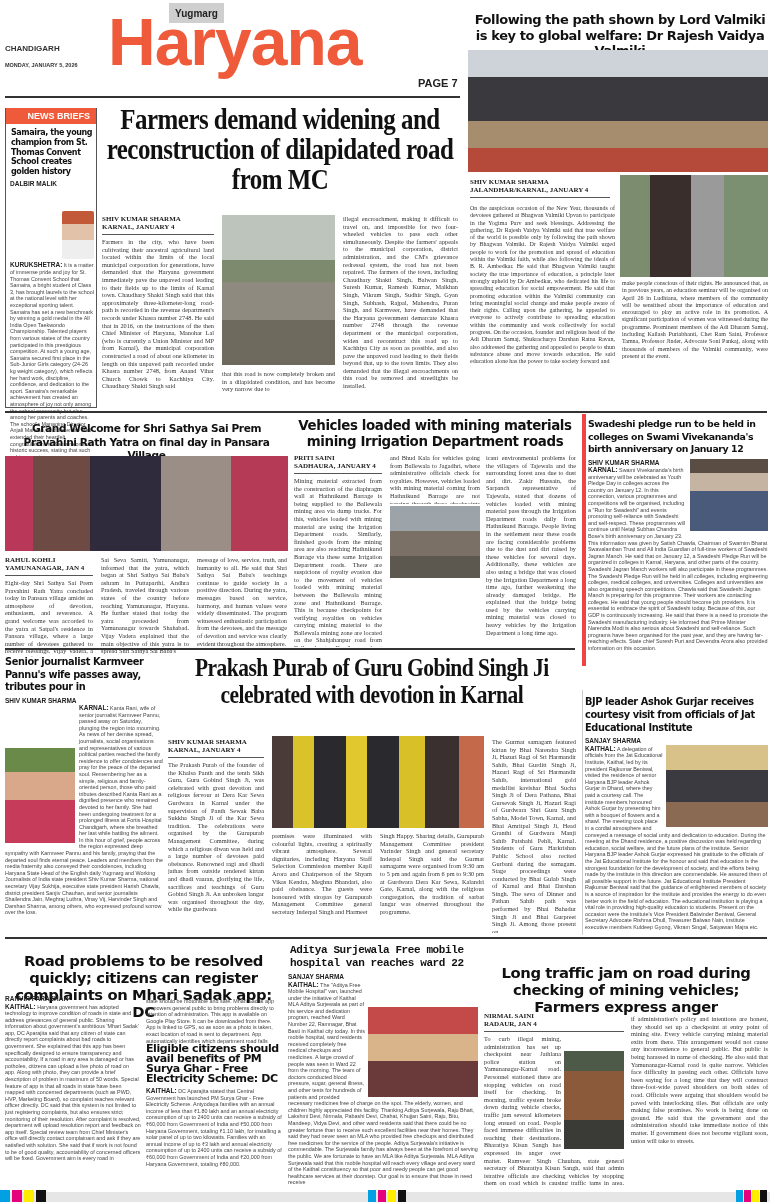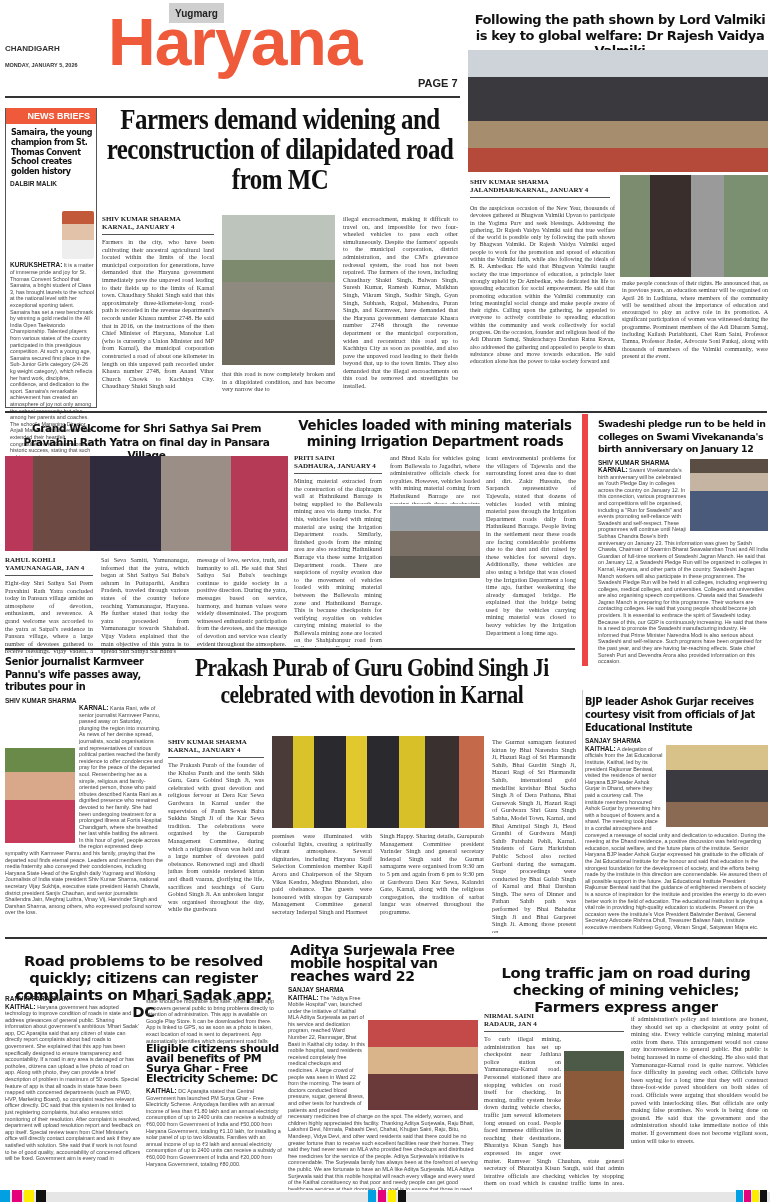--- a/index.html
+++ b/index.html
@@ -81,21 +81,21 @@
     <div class="by"><span>PRITI SAINI</span><br><span>SADHAURA, JANUARY 4</span></div>
     <div class="body" style="height:170px;overflow:hidden">Mining material extracted from the construction of the diaphragm wall at Hathnikund Barrage is being supplied to the Ballewala mining area via dump trucks. For this, vehicles loaded with mining material are using the Irrigation Department roads. Similarly, finished goods from the mining area are also reaching Hathnikund Barrage via these same Irrigation Department roads. There are suspicions of royalty evasion due to the movement of vehicles loaded with mining material between the Ballewala mining zone and Hathnikund Barrage. This is because checkpoints for verifying royalties on vehicles carrying mining material to the Ballewala mining zone are located on the Shahjahanpur road from Ballewala to Devdhar and at Chhachhrauli</div>
   </div>
   <div class="abs" style="left:96px;top:40px;width:90px;">
     <div class="body" style="height:50px;overflow:hidden">and Bhud Kala for vehicles going from Ballewala to Jagadhri, where administrative officials check for royalties. However, vehicles loaded with mining material coming from Hathnikund Barrage are not passing through these checkpoints but are instead using Irrigation Department roads where there are no royalty checkpoints. Therefore, it is suspected that these vehicles carrying mining material are causing revenue loss to the government. Furthermore, the movement of these vehicles is causing significant environmental problems</div>
     <div class="photo" style="position:relative;width:90px;height:72px;margin:2px 0;background:linear-gradient(180deg,#9ca4aa 0 35%,#7a7066 35% 70%,#5c584f 70%)"></div>
   </div>
   <div class="abs body" style="left:192px;top:40px;width:90px;height:190px;overflow:hidden">icant environmental problems for the villagers of Tajewala and the surrounding forest area due to dust and dirt. Zakir Hussain, the Sarpanch representative of Tajewala, stated that dozens of vehicles loaded with mining material pass through the Irrigation Department roads daily from Hathnikund Barrage. People living in the settlement near these roads are facing considerable problems due to the dust and dirt raised by these vehicles for several days. Additionally, these vehicles are also using a bridge that was closed by the Irrigation Department a long time ago, further weakening the already damaged bridge. He explained that the bridge being used by the vehicles carrying mining material was closed to heavy vehicles by the Irrigation Department a long time ago.</div>
 </div>
 
-<div class="abs" style="left:582px;top:414px;width:186px;height:252px;border-left:6px solid #ef4444;padding-left:10px">
+<div class="abs" style="left:582px;top:414px;width:186px;height:252px;border-left:4px solid #ef4444;padding-left:2px">
   <div class="hd" style="font-size:9.4px;line-height:12.5px;padding:4px 0 3px 0;">Swadeshi pledge run to be held in colleges on Swami Vivekananda's birth anniversary on January 12</div>
   <div class="bodys" style="font-size:5.4px;line-height:6.6px">
     <span class="photo" style="position:relative;float:right;width:78px;height:72px;margin:0 0 3px 3px;background:linear-gradient(180deg,#5a4e44 0 20%,#c6b4a2 20% 45%,#4a5a7a 45%)"></span>
     <div class="bys">SHIV KUMAR SHARMA</div>
     <span class="bys">KARNAL:</span>
     <span>Swami Vivekananda's birth anniversary will be celebrated as Youth Pledge Day in colleges across the country on January 12. In this connection, various programmes and competitions will be organised, including a "Run for Swadeshi" and events promoting self-reliance with Swadeshi and self-respect. These programmes will continue until Netaji Subhas Chandra Bose's birth anniversary on January 23. This information was given by Satish Chawla, Chairman of Swarnim Bharat Swavalamban Trust and All India Guardian of full-time workers of Swadeshi Jagran Manch. He said that on January 12, a Swadeshi Pledge Run will be organized in colleges in Karnal, Haryana, and other parts of the country. Swadeshi Jagran Manch workers will also participate in these programmes. The Swadeshi Pledge Run will be held in all colleges, including engineering colleges, medical colleges, and universities. Colleges and universities are also organising speech competitions. Chawla said that Swadeshi Jagran Manch is preparing for this programme. Their workers are contacting colleges. He said that young people should become job providers. It is essential to embrace the spirit of Swadeshi today. Because of this, our GDP is continuously increasing. He said that there is a need to promote the Swadeshi manufacturing industry. He informed that Prime Minister Narendra Modi is also serious about Swadeshi and self-reliance. Such programs have been organised for the past year, and they are having far-reaching effects. State chief Suresh Puri and Devendra Arora also provided information on this occasion.</span>
   </div>
 </div>
 
 <div class="rule" style="left:5px;top:648px;width:570px;height:1.5px"></div>
@@ -141,21 +141,21 @@
     <div class="bodys" style="font-size:5.4px;line-height:6.6px;height:188px;overflow:hidden"><span class="bys">KAITHAL:</span> <span>Haryana government has adopted technology to improve condition of roads in state and address grievances of general public. Sharing information about government's ambitious 'Mhari Sadak' app, DC Aparajita said that any citizen of state can directly report complaints about bad roads to government. She explained that this app has been specifically designed to ensure transparency and accountability. If a road in any area is damaged or has potholes, citizens can upload a live photo of road on app. Along with photo, they can provide a brief description of problem in maximum of 50 words. Special feature of app is that all roads in state have been mapped with concerned departments (such as PWD, HVP, Marketing Board), so complaint reaches relevant officer directly. DC said that this system is not limited to just registering complaints, but also ensures strict monitoring of their resolution. After complaint is resolved, department will upload resolution report and feedback on app itself. Special review team from Chief Minister's office will directly contact complainant and ask if they are satisfied with solution. She said that if work is not found to be of good quality, accountability of concerned officers will be fixed. Government aim is every road in</span></div>
   </div>
   <div class="abs bodys" style="left:141px;top:58px;width:136px;height:46px;overflow:hidden;font-size:5.4px;line-height:6.6px">state should be motorable and safe. Mhari Sadak app empowers general public to bring problems directly to attention of administration. This app is available on Google Play Store. It can be downloaded from there. App is linked to GPS, so as soon as a photo is taken, exact location of road is sent to department. App automatically identifies which department road falls under.</div>
   <div class="abs" style="left:141px;top:104px;width:136px;">
     <div class="hd" style="font-size:11px;line-height:10px;padding-bottom:3px">Eligible citizens should avail benefits of PM Surya Ghar - Free Electricity Scheme: DC</div>
     <div class="bodys" style="font-size:5.4px;line-height:6.6px;height:110px;overflow:hidden"><span class="bys">KAITHAL:</span> <span>DC Aparajita stated that Central Government has launched PM Surya Ghar - Free Electricity Scheme. Antyodaya families with an annual income of less than ₹1.80 lakh and an annual electricity consumption of up to 2400 units can receive a subsidy of ₹60,000 from Government of India and ₹50,000 from Haryana Government, totaling ₹1.10 lakh, for installing a solar panel of up to two kilowatts. Families with an annual income of up to ₹3 lakh and annual electricity consumption of up to 2400 units can receive a subsidy of ₹60,000 from Government of India and ₹20,000 from Haryana Government, totaling ₹80,000.</span></div>
   </div>
 </div>
 
 <div class="abs" style="left:288px;top:940px;width:190px;height:250px;overflow:hidden">
-  <div class="hd" style="font-size:14px;line-height:13px;padding:4px 0 3px 2px;">Aditya Surjewala Free mobile hospital van reaches ward 22</div>
+  <div class="hd" style="font-size:11px;line-height:13px;padding:4px 0 3px 2px;font-family:Liberation Mono, monospace;">Aditya Surjewala Free mobile hospital van reaches ward 22</div>
   <div class="bys">SANJAY SHARMA</div>
   <div class="bodys" style="font-size:5.4px;line-height:6.6px">
     <span class="photo" style="position:relative;float:right;width:110px;height:90px;margin:26px 0 3px 3px;background:linear-gradient(180deg,#c44a4a 0 30%,#d9b48a 30% 60%,#6a3a3a 60%)"></span>
     <span class="bys">KAITHAL:</span>
     <span>The "Aditya Free Mobile Hospital" van, launched under the initiative of Kaithal MLA Aditya Surjewala as part of his service and dedication program, reached Ward Number 22, Ramnagar, Bhat Basti in Kaithal city today. In this mobile hospital, ward residents received completely free medical checkups and medicines. A large crowd of people was seen in Ward 22 from the morning. The team of doctors conducted blood pressure, sugar, general illness, and other tests for hundreds of patients and provided necessary medicines free of charge on the spot. The elderly, women, and children highly appreciated this facility. Thanking Aditya Surjewala, Raju Bhatt, Lakshmi Devi, Nirmala, Pabashi Devi, Chahat, Khujjan Saini, Raju, Bitu, Mandeep, Vidya Devi, and other ward residents said that there could be no greater fortune than to receive such excellent facilities near their homes. They said they had never seen an MLA who provided free checkups and distributed free medicines for the service of the people. Aditya Surjewala's initiative is commendable. The Surjewala family has always been at the forefront of serving the public. We are fortunate to have an MLA like Aditya Surjewala. MLA Aditya Surjewala said that this mobile hospital will reach every village and every ward of the Kaithal constituency so that poor and needy people can get good healthcare services at their doorstep. Our goal is to ensure that those in need receive</span>
   </div>
 </div>
 
 <div class="abs" style="left:484px;top:940px;width:284px;height:250px;">
   <div class="hd" style="font-size:14.8px;line-height:17px;text-align:center;padding:24px 0 3px 0;">Long traffic jam on road during checking of mining vehicles; Farmers express anger</div>

